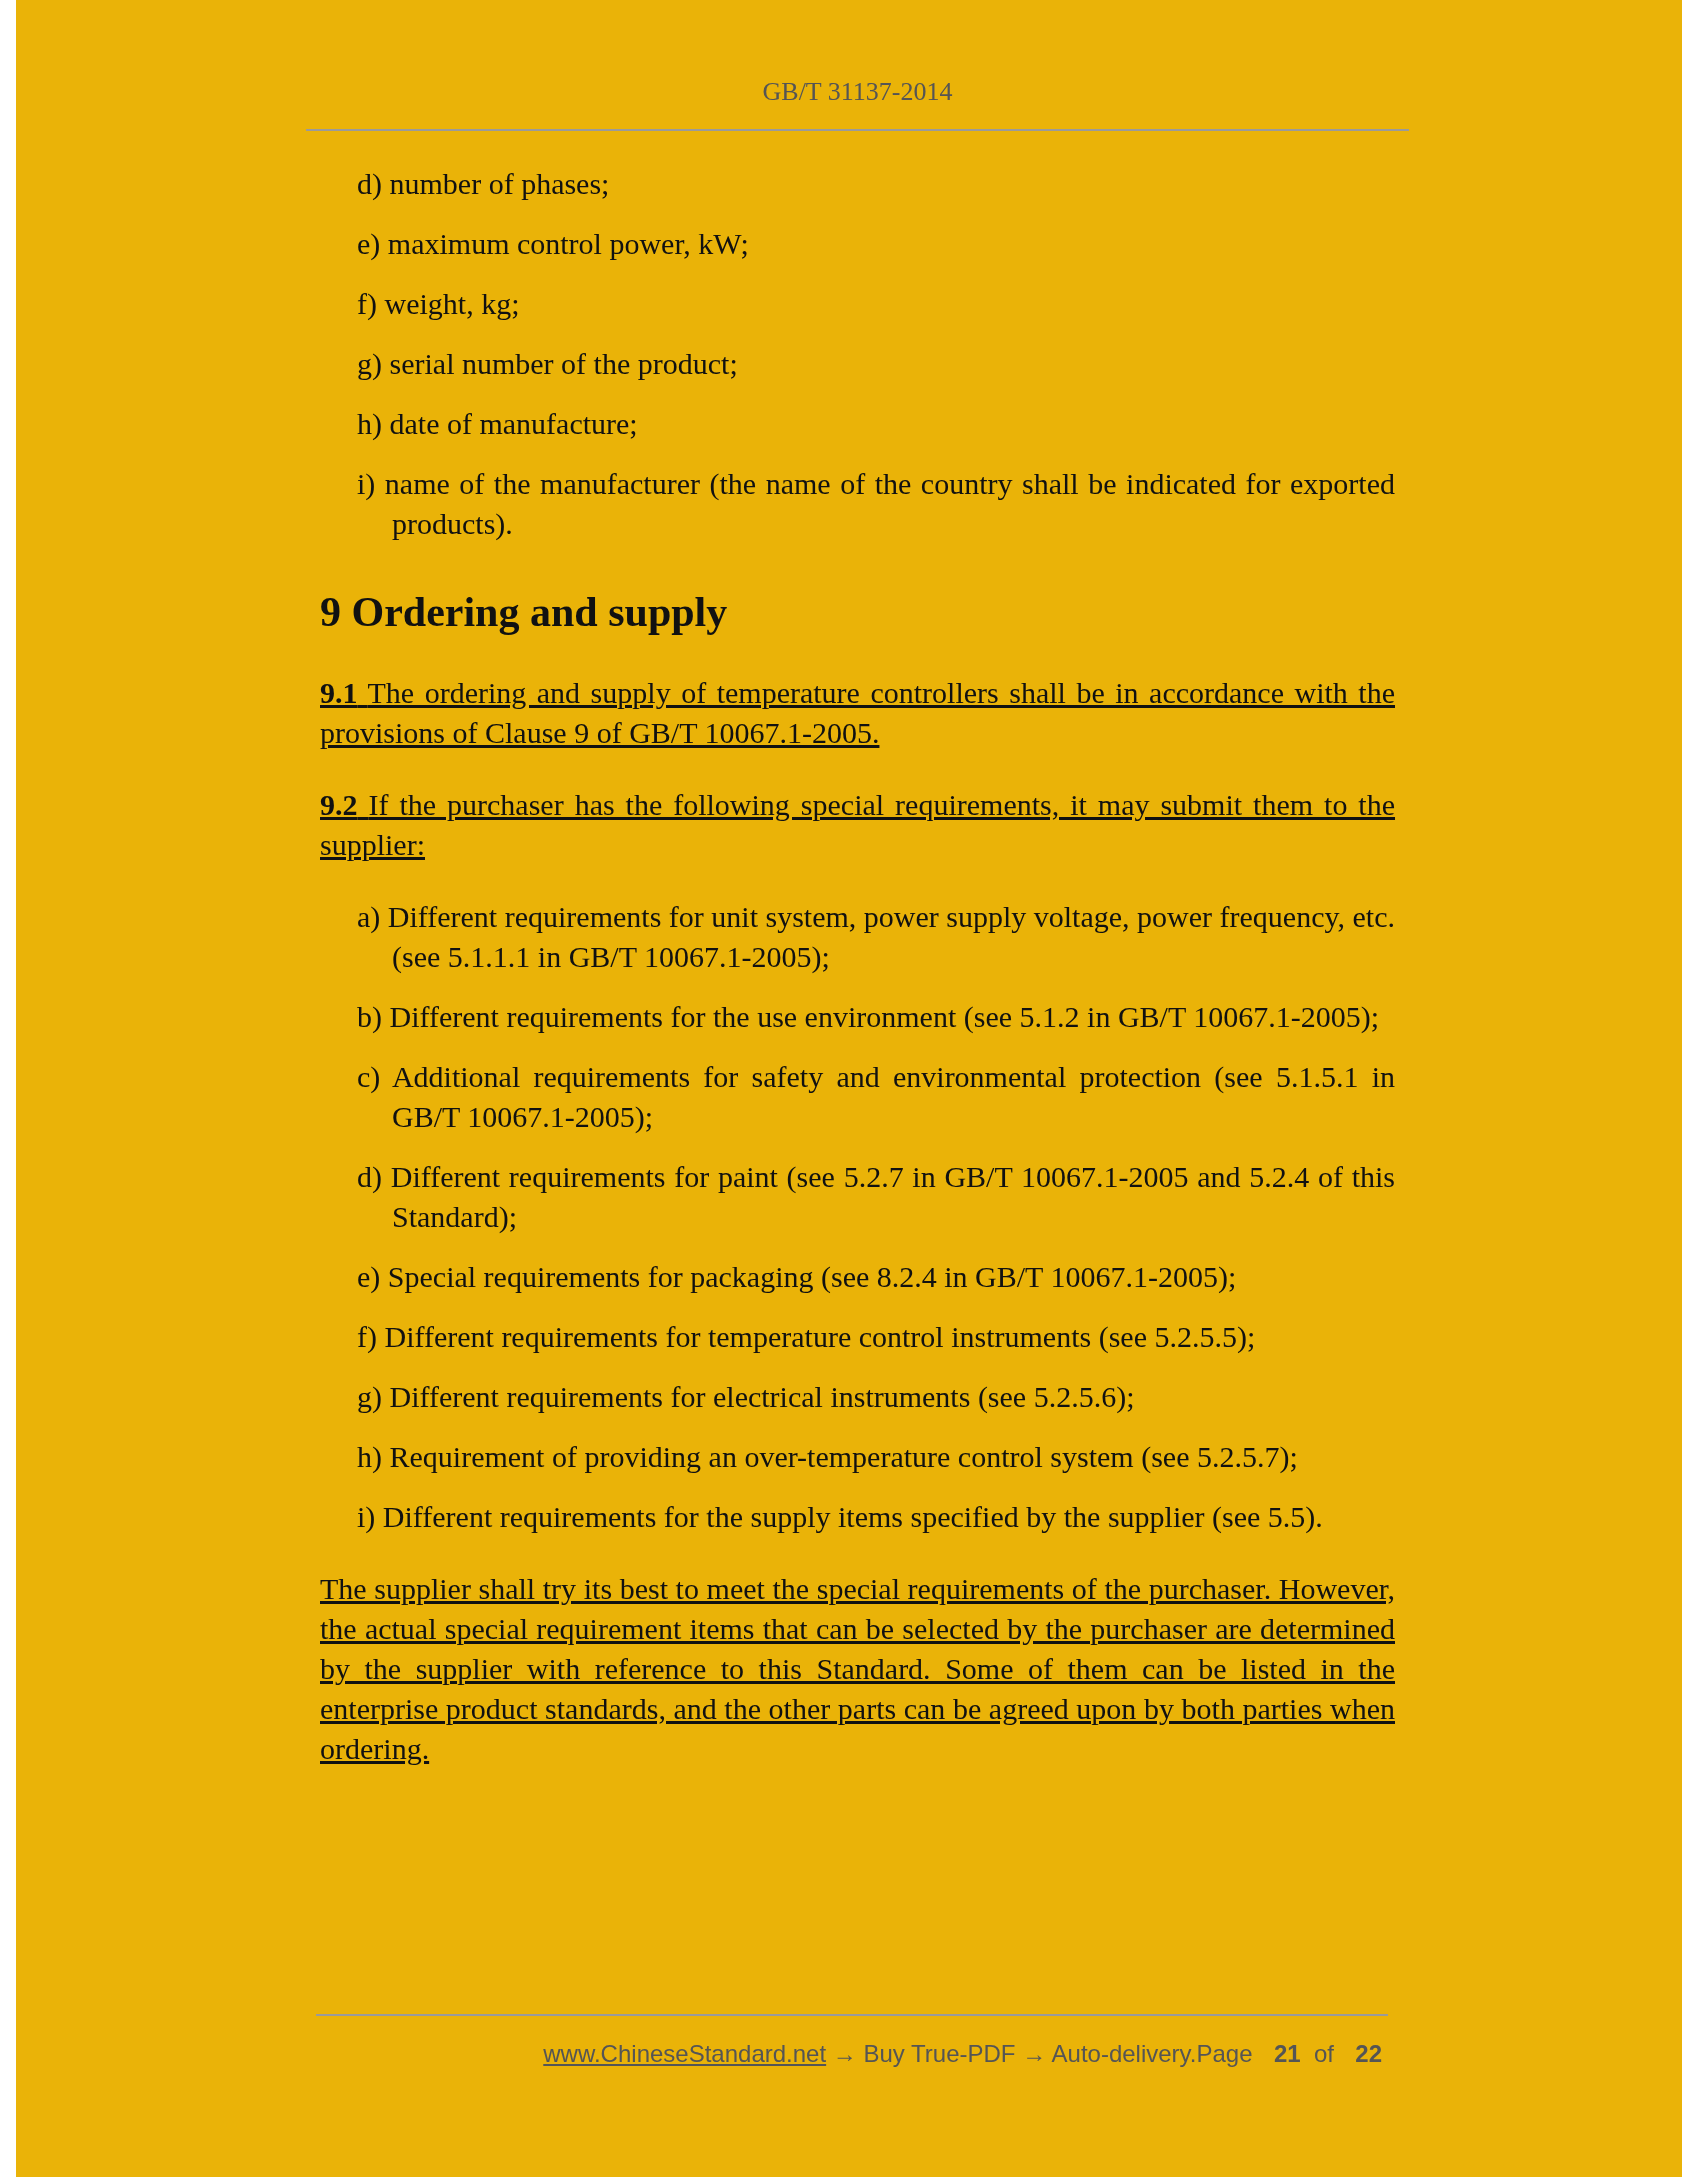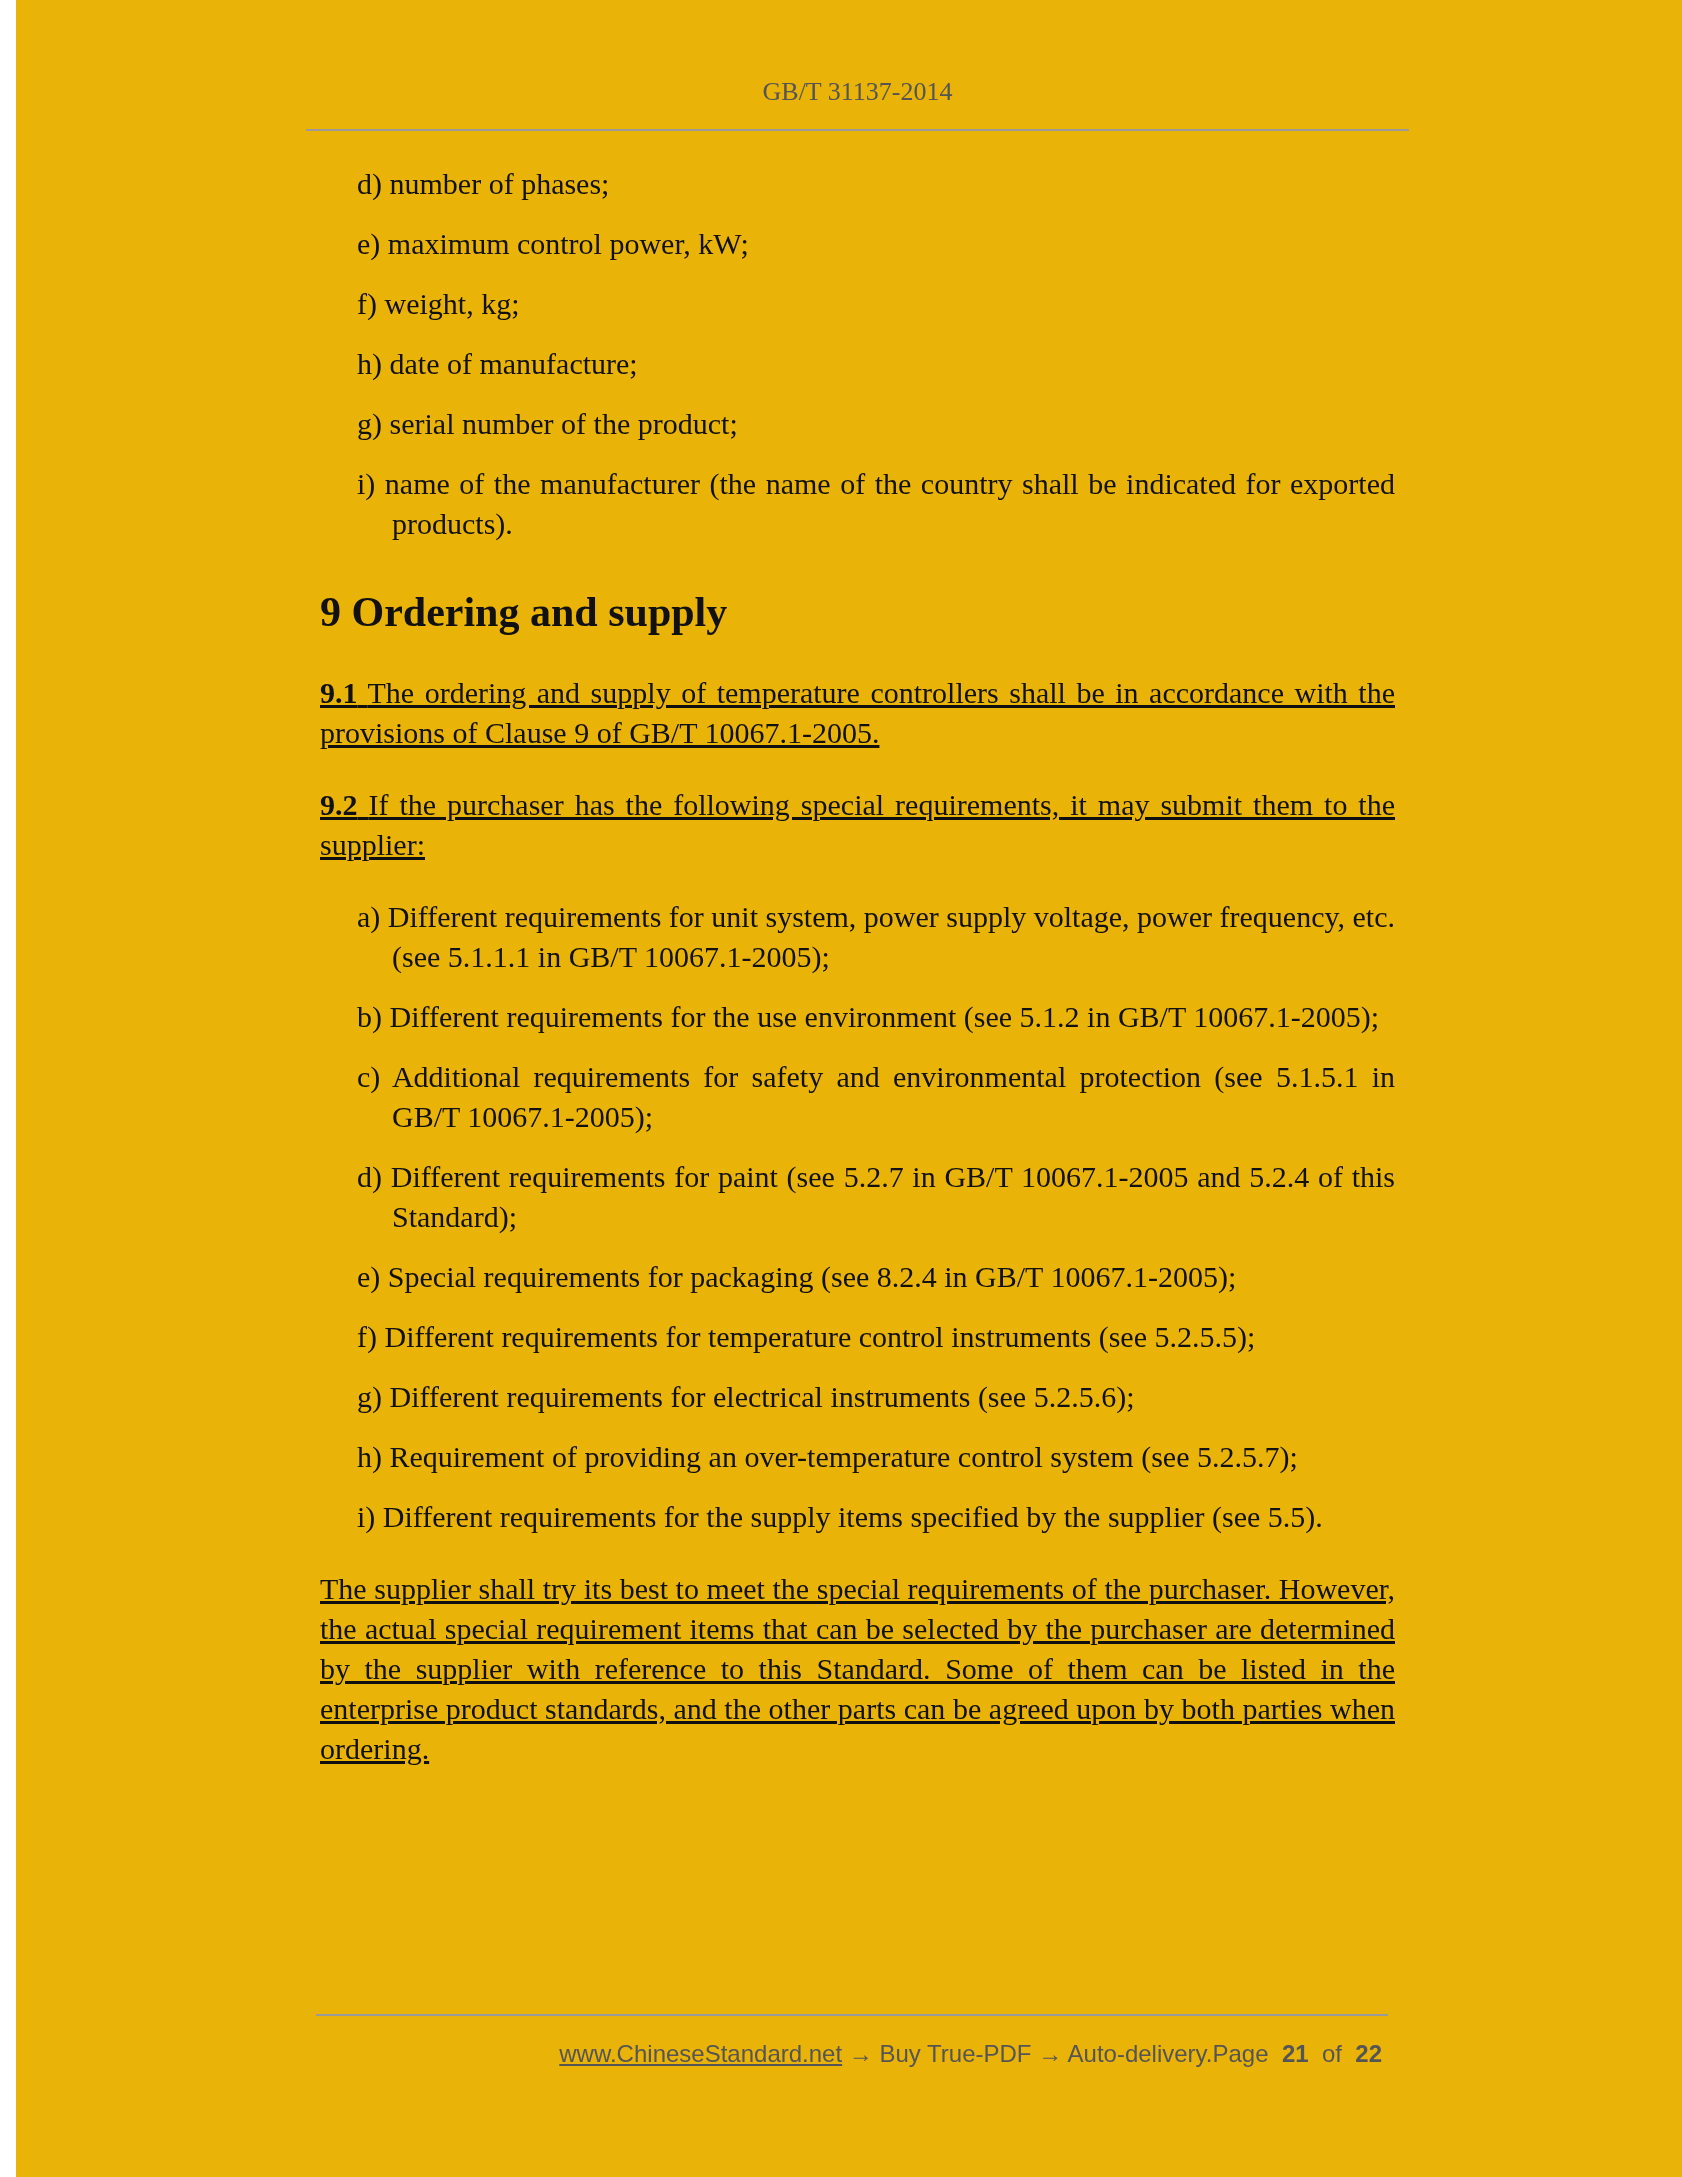--- a/index.html
+++ b/index.html
@@ -25,40 +25,40 @@
   }
   .heading + .para { margin-top: 35px; }
   .num { font-weight: bold; }
   .footer-rule { position: absolute; left: 300px; width: 1072px; top: 2014px; height: 1.7px; background: #9a9a9a; }
   .footer {
     position: absolute; left: 304px; width: 1062px; top: 2037px;
     font-family: "Liberation Sans", "DejaVu Sans", sans-serif; font-size: 24px; line-height: 33px;
     color: #555555; display: flex; justify-content: flex-end;
   }
   .footer a { color: #555555; text-decoration: underline; }
-  .footer .pn { font-weight: bold; }
+  .footer .pn { font-weight: bold; margin-left: 8px; }
 </style>
 </head>
 <body>
 
 <div class="page">
 
   <div class="running-header">
     <span>GB/T 31137-2014</span>
   </div>
   <div class="header-rule"></div>
 
   <div class="body">
 
     <div class="list list-a">
       <p class="item"><span>d)</span> <span>number of phases;</span></p>
       <p class="item"><span>e)</span> <span>maximum control power, kW;</span></p>
       <p class="item"><span>f)</span> <span>weight, kg;</span></p>
+      <p class="item"><span>g)</span> <span>serial number of the product;</span></p>
       <p class="item"><span>h)</span> <span>date of manufacture;</span></p>
-      <p class="item"><span>g)</span> <span>serial number of the product;</span></p>
       <p class="item"><span>i)</span> <span>name of the manufacturer (the name of the country shall be indicated for exported products).</span></p>
     </div>
 
     <h2 class="heading">9 Ordering and supply</h2>
 
     <p class="para"><span class="num">9.1</span> <span>The ordering and supply of temperature controllers shall be in accordance with the provisions of Clause 9 of GB/T 10067.1-2005.</span></p>
 
     <p class="para"><span class="num">9.2</span> <span>If the purchaser has the following special requirements, it may submit them to the supplier:</span></p>
 
     <div class="list list-b">

